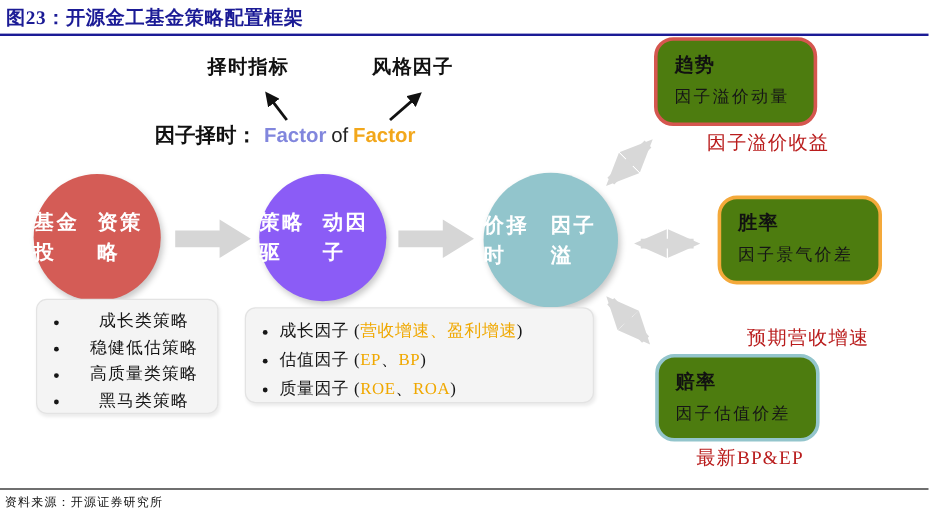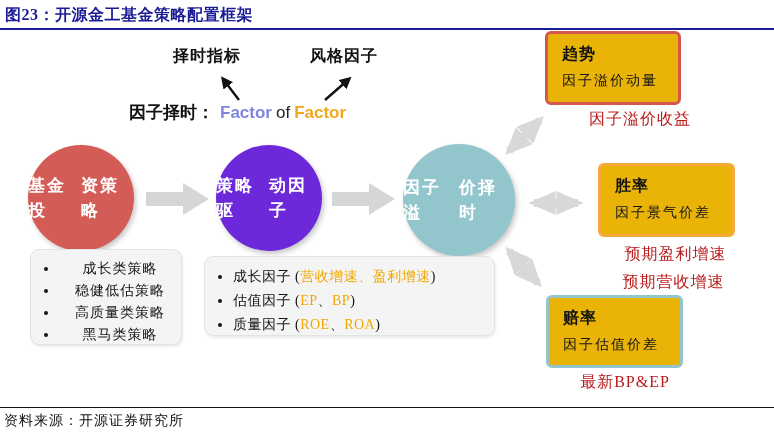--- a/index.html
+++ b/index.html
@@ -21,55 +21,55 @@
   .f-orange{color:#f2a71b;}
 
   
   .arrows{position:absolute;left:0;top:0;pointer-events:none;}
 
   
   .circle{position:absolute;border-radius:50%;color:#fff;font-weight:bold;font-size:17px;
           display:flex;flex-direction:row;align-items:center;justify-content:center;
           line-height:25px;letter-spacing:2px;box-shadow:2px 3px 5px rgba(0,0,0,.22);}
   .c-red{left:28px;top:145px;width:106px;height:106px;background:#d45c56;}
-  .c-orange{left:216px;top:145px;width:106px;height:106px;background:#6d28d9;}
+  .c-orange{left:216px;top:145px;width:106px;height:106px;background:#8b5cf6;}
   .c-teal{left:403px;top:144px;width:112px;height:112px;background:#92c5cc;}
 
   
   .graybox{position:absolute;background:#f4f4f4;border:1px solid #e3e3e3;border-radius:9px;
            box-shadow:1px 2px 3px rgba(0,0,0,.08);}
   .b1{left:30px;top:249px;width:150px;height:94px;text-align:center;}
   .b2{left:204px;top:256px;width:289px;height:78px;}
   .graybox ul{margin:8px 0 0 0;padding-left:28px;font-family:"Liberation Serif","DejaVu Serif",serif;
               font-size:14px;color:#161616;}
   .b1 li{line-height:22px;letter-spacing:1px;}
   .b2 li{line-height:24px;letter-spacing:.5px;}
   .orange{color:#f0a800;}
 
   
-  .rbox{position:absolute;background:#eab308;border-radius:6px;padding:10px 0 0 14px;box-sizing:border-box;}
+  .rbox{position:absolute;background:#4d7c0f;border-radius:16px;padding:10px 0 0 14px;box-sizing:border-box;}
   .trend{left:545px;top:31px;width:136px;height:74px;border:3px solid #d5564f;}
   .win{left:598px;top:163px;width:137px;height:74px;border:3px solid #f4a93a;}
   .odds{left:546px;top:295px;width:137px;height:73px;border:3px solid #93c5cc;}
   .rbox-title{font-weight:bold;font-size:16px;color:#111;letter-spacing:1px;}
   .rbox-sub{margin-top:7px;font-family:"Liberation Serif","DejaVu Serif",serif;font-size:14px;
             letter-spacing:2px;color:#161616;}
 
   
   .note{position:absolute;font-family:"Liberation Serif","DejaVu Serif",serif;font-size:16px;
         color:#b91c1c;letter-spacing:1px;text-align:center;}
   .n-trend{left:565px;top:109px;width:150px;}
   .n-win1{left:598px;top:244px;width:155px;}
   .n-win2{left:596px;top:272px;width:155px;}
   .n-odds{left:555px;top:372px;width:140px;}
 
   
   .footer-line{position:absolute;left:0;top:407px;width:774px;height:1px;background:#111;}
   .source{position:absolute;left:4px;top:412px;font-family:"Liberation Serif","DejaVu Serif",serif;
-          font-size:14px;color:#111;letter-spacing:1px;}
+          font-size:10px;color:#111;letter-spacing:1px;}
 </style>
 </head>
 <body>
 
 <div class="canvas">
 
   <div class="title">图23：开源金工基金策略配置框架</div>
   <div class="title-underline"></div>
 
   <div class="top-label l-style">风格因子</div>
@@ -100,22 +100,22 @@
 
   <div class="circle c-red">
     <div>基金投</div>
     <div>资策略</div>
   </div>
   <div class="circle c-orange">
     <div>策略驱</div>
     <div>动因子</div>
   </div>
   <div class="circle c-teal">
+    <div>价择时</div>
     <div>因子溢</div>
-    <div>价择时</div>
   </div>
 
   <div class="graybox b1">
     <ul>
       <li>成长类策略</li>
       <li>稳健低估策略</li>
       <li>高质量类策略</li>
       <li>黑马类策略</li>
     </ul>
   </div>
@@ -131,21 +131,20 @@
   <div class="rbox trend">
     <div class="rbox-title">趋势</div>
     <div class="rbox-sub">因子溢价动量</div>
   </div>
   <div class="note n-trend">因子溢价收益</div>
 
   <div class="rbox win">
     <div class="rbox-title">胜率</div>
     <div class="rbox-sub">因子景气价差</div>
   </div>
-  <div class="note n-win1">预期盈利增速</div>
   <div class="note n-win2">预期营收增速</div>
 
   <div class="rbox odds">
     <div class="rbox-title">赔率</div>
     <div class="rbox-sub">因子估值价差</div>
   </div>
   <div class="note n-odds">最新BP&amp;EP</div>
 
   <div class="footer-line"></div>
   <div class="source">资料来源：开源证券研究所</div>

